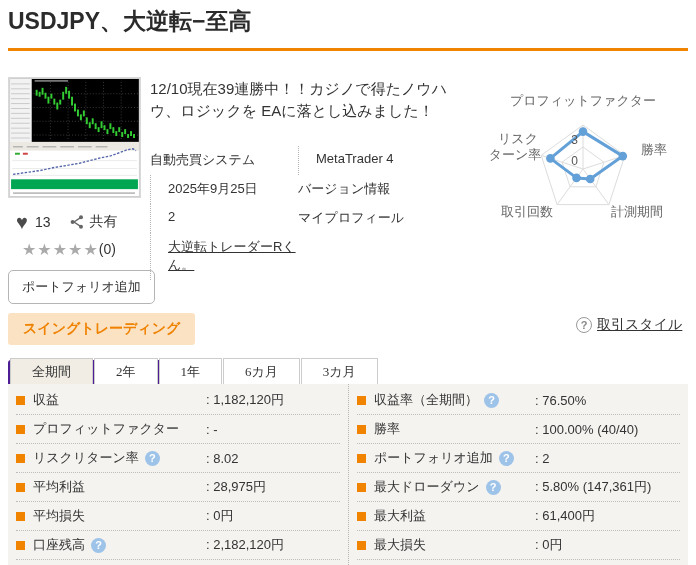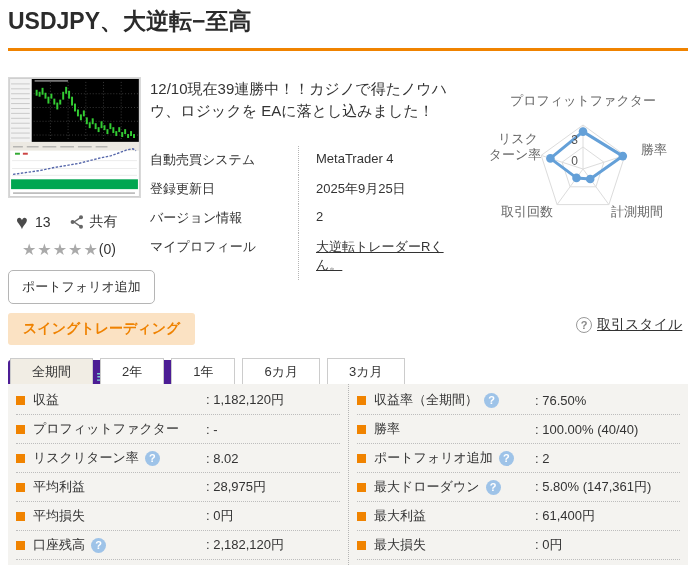--- a/index.html
+++ b/index.html
@@ -34,21 +34,21 @@
   .radar-tick { font-size:12px; fill:#555; }
 
   
   .tags-row { position:absolute; left:8px; top:313px; display:flex; gap:15px;flex-direction:column; }
   .tag { font-size:14px; font-weight:bold; padding:7px 15px; border-radius:3px; cursor:pointer; }
   .trade-style { position:absolute; left:576px; top:316px; display:flex; align-items:center; gap:5px; cursor:pointer; }
   .q-outline { width:16px; height:16px; border:1px solid #9a9a9a; border-radius:50%; color:#888; font-size:11px; font-weight:bold; text-align:center; line-height:15px; display:inline-block; }
   .trade-style-label { font-size:14px; color:#333; text-decoration:underline; }
 
   
-  .tabs-row { position:absolute; left:10px; top:358px; display:flex; gap:7px; }
+  .tabs-row { position:absolute; left:10px; top:358px; display:flex; gap:1px;font-family:Liberation Serif, serif; }
   .tab { height:26px; line-height:25px; padding:0 21px; background:#fff; border:1px solid #ccc; border-bottom:none; font-size:13px; color:#333; cursor:pointer; }
   .tab.active { background:#f1ede4; }
 
   
   .stats-panel { position:absolute; left:8px; top:384px; width:680px; height:181px; background:#f4f3f0; display:flex; }
   .stats-col { width:340px; padding-top:2px; }
   .stats-col.right { border-left:1px dotted #b5b5b5; }
   .stat-row { display:flex; align-items:center; height:29px; margin:0 8px; border-bottom:1px dotted #bdbdbd; font-size:13px; }
   .stat-label-zone { display:flex; align-items:center; width:190px; flex:none; }
   .stats-col.right .stat-label-zone { width:178px; }
@@ -184,21 +184,20 @@
     <span class="stars">★★★★★</span><span class="rating-count">(0)</span>
   </div>
 
   <button class="portfolio-btn">ポートフォリオ追加</button>
 
   <p class="desc">12/10現在39連勝中！！カジノで得たノウハウ、ロジックを EAに落とし込みました！</p>
 
   <div class="info-table">
     <div class="info-label">自動売買システム</div>
     <div class="info-value">MetaTrader 4</div>
-    <div class="info-label">登録更新日</div>
     <div class="info-value">2025年9月25日</div>
     <div class="info-label">バージョン情報</div>
     <div class="info-value">2</div>
     <div class="info-label">マイプロフィール</div>
     <div class="info-value"><a class="profile-link" href="#">大逆転トレーダーRくん。</a></div>
   </div>
 
   <svg class="radar-svg" width="216" height="160" viewBox="0 0 216 160">
     <g stroke="#dcdcdc" fill="none" stroke-width="1">
       <polygon points="105,41 146.9,71.4 130.9,120.6 79.1,120.6 63.2,71.4"></polygon>

